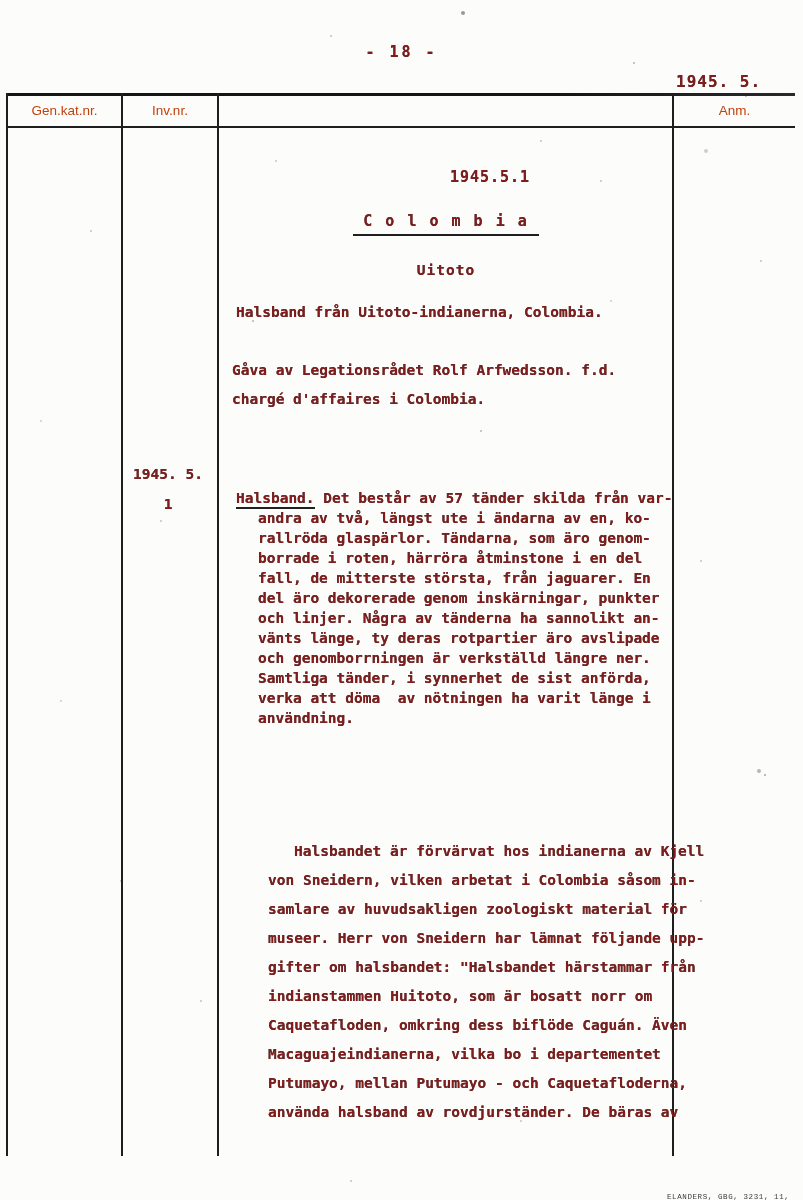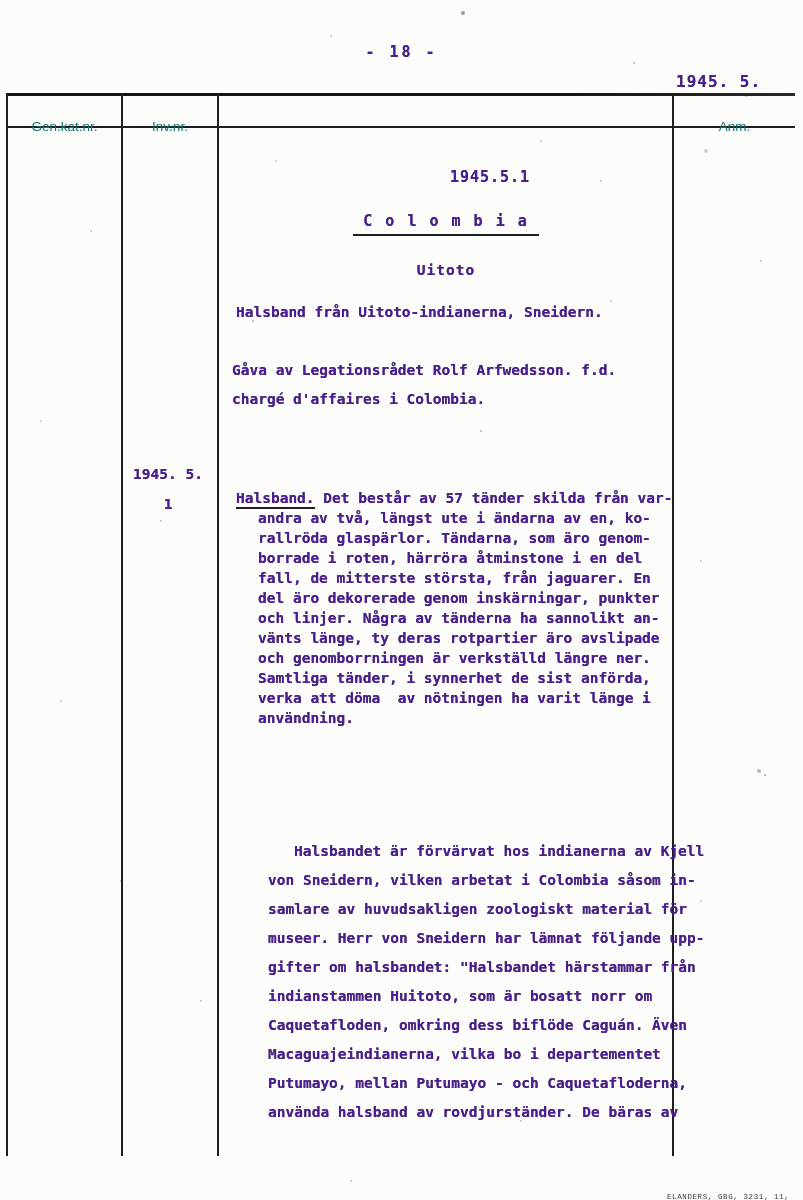--- a/index.html
+++ b/index.html
@@ -22,21 +22,21 @@
       760px 260px 0 0 #c2c2ba, 480px 430px 0 0 #b9b9b1, 160px 520px 0 0 #c6c6be,
       700px 560px 0 0 #c2c2ba, 758px 770px 0 1px #b8b8b0, 764px 774px 0 0 #a8a8a0,
       60px 700px 0 0 #cccccc, 120px 880px 0 0 #c2c2ba, 700px 900px 0 0 #c9c9c1,
       200px 1000px 0 0 #c2c2ba, 520px 1120px 0 0 #c6c6be, 350px 1180px 0 0 #c2c2ba,
       40px 420px 0 0 #cfcfc7, 600px 180px 0 0 #c2c2ba, 275px 160px 0 0 #c9c9c1;
   }
 
   .typewriter {
     font-family: "DejaVu Sans Mono", monospace;
     font-weight: bold;
-    color: #4c1d95;
+    color: #7f1d1d;
     text-shadow: 0 0 0.5px rgba(20,20,20,0.75);
   }
 
   .page-number {
     position: absolute; top: 43px; left: 0; width: 803px;
     text-align: center; font-size: 15px; letter-spacing: 3px;
   }
   .year-header {
     position: absolute; top: 72px; left: 676px;
     font-size: 16px; letter-spacing: 1px;
@@ -46,23 +46,23 @@
   .rule { position: absolute; background: #1e1e1e; }
   .h-top    { left: 8px;  top: 93px;  width: 787px; height: 3px;
               background: linear-gradient(90deg,#151515 70%, #2a2a2a 100%); }
   .h-header { left: 8px;  top: 126px; width: 787px; height: 2px; }
   .v-left   { left: 6px;   top: 93px; width: 2px; height: 1063px; }
   .v-col1   { left: 121px; top: 93px; width: 2px; height: 1063px; }
   .v-col2   { left: 217px; top: 93px; width: 2px; height: 1063px; }
   .v-col3   { left: 672px; top: 93px; width: 2px; height: 1063px; }
 
   .col-label {
-    position: absolute; top: 119px;
+    position: absolute; top: 103px;
     font-family: "Liberation Sans", sans-serif;
-    font-size: 13.5px; color: #0f766e;
+    font-size: 13.5px; color: #c2410c;
   }
   .lbl-genkat { left: 8px;   width: 113px; text-align: center; }
   .lbl-invnr  { left: 123px; width: 94px;  text-align: center; }
   .lbl-anm    { left: 674px; width: 121px; text-align: center; }
 
   
   .main-center { position: absolute; left: 220px; width: 452px; text-align: center; }
   .entry-number { top: 168px; font-size: 15px; letter-spacing: 1px; margin-left: 44px; }
   .entry-country { top: 212px; font-size: 15px; }
   .entry-country .u { display: inline-block; border-bottom: 2px solid #1f1f1f;
@@ -120,21 +120,21 @@
 <div class="col-label lbl-anm">Anm.</div>
 
 <div class="typewriter main-center entry-number">1945.5.1</div>
 
 <div class="typewriter main-center entry-country">
   <span class="u">C o l o m b i a</span>
 </div>
 
 <div class="typewriter main-center entry-group">Uitoto</div>
 
-<div class="typewriter entry-summary">Halsband från Uitoto-indianerna, Sneidern.</div>
+<div class="typewriter entry-summary">Halsband från Uitoto-indianerna, Colombia.</div>
 
 <div class="typewriter entry-donation">Gåva av Legationsrådet Rolf Arfwedsson. f.d.
 chargé d'affaires i Colombia.</div>
 
 <div class="typewriter inv-number">1945. 5.
 1</div>
 
 <div class="typewriter entry-description"><span class="u">Halsband.</span><span> Det består av 57 tänder skilda från var-
 andra av två, längst ute i ändarna av en, ko-
 rallröda glaspärlor. Tändarna, som äro genom-

